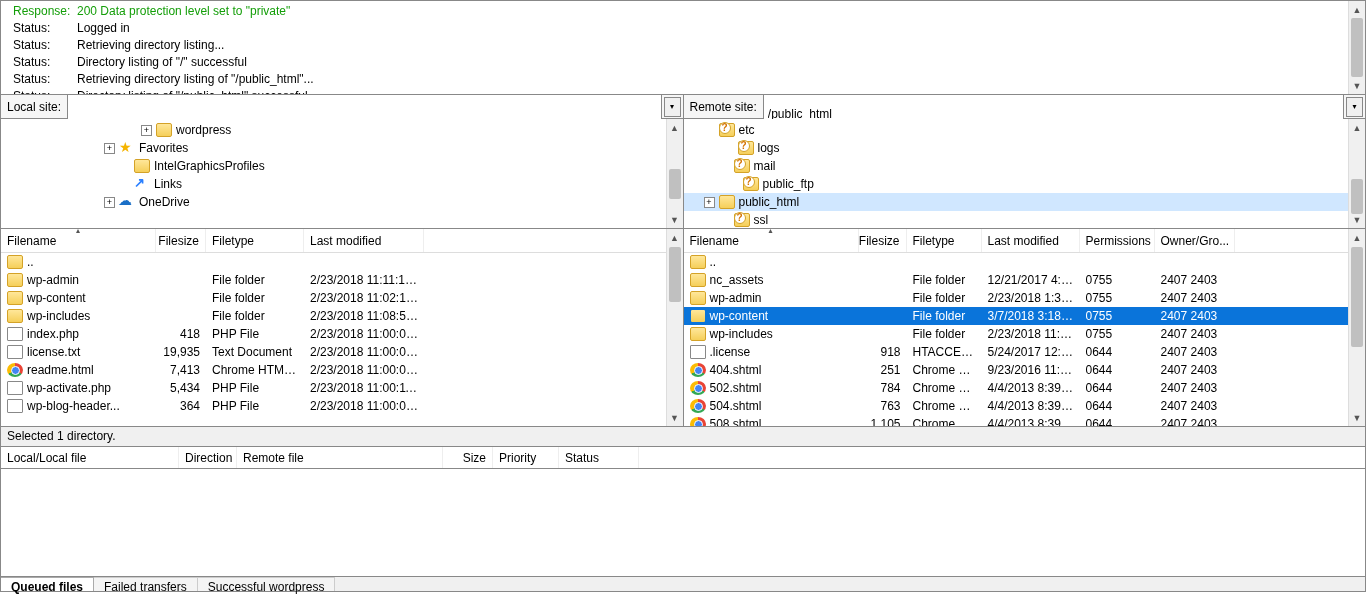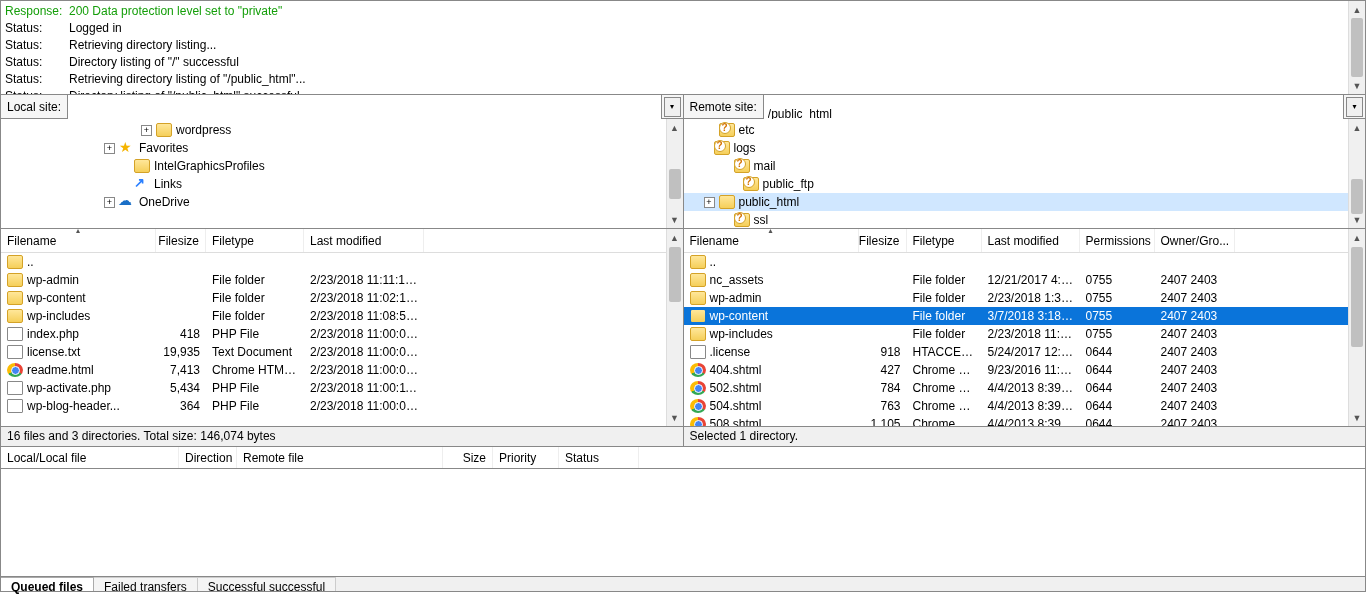--- a/index.html
+++ b/index.html
@@ -1,18 +1,18 @@
 <!DOCTYPE html>
 <html><head>
 <meta charset="utf-8">
 <style>
   * { box-sizing: border-box; margin: 0; padding: 0; }
   html, body { width: 1366px; height: 599px; font-family: "Segoe UI", Tahoma, sans-serif; font-size: 12px; background: #fff; overflow: hidden; }
   .log-panel { position: relative; height: 95px; border: 1px solid #888; background: #fff; overflow: hidden; }
-  .log-lines { padding: 2px 4px; }
+  .log-lines { padding: 2px 12px; }
   .log-line { display: flex; line-height: 17px; white-space: nowrap; }
   .log-label { width: 64px; }
   .log-msg { flex: 1; }
   .log-green .log-label, .log-green .log-msg { color: #149e09; }
   .vscroll { position: absolute; right: 0; top: 0; bottom: 0; width: 17px; background: #f0f0f0; border-left: 1px solid #ddd; }
   .vscroll .arrow { position: absolute; left: 0; right: 0; height: 17px; display: flex; align-items: center; justify-content: center; color: #555; font-size: 9px; }
   .vscroll .arrow.up { top: 0; }
   .vscroll .arrow.down { bottom: 0; }
   .vscroll .thumb { position: absolute; left: 2px; right: 2px; background: #c0c0c0; border-radius: 2px; }
 
@@ -184,21 +184,21 @@
       <div class="thumb" style="top:50px; height:30px;"></div>
     </div>
   </div>
   <div class="tree-half">
     <div class="tree-body" id="remote-tree">
         <div class="tree-item" style="padding-left: 20px;">
           <span class="exp-spacer"></span>
           <span class="icon qfolder"></span>
           <span>etc</span>
         </div>
-        <div class="tree-item" style="padding-left: 15px;">
+        <div class="tree-item" style="padding-left: 39px;">
           <span class="exp-spacer"></span>
           <span class="icon qfolder"></span>
           <span>logs</span>
         </div>
         <div class="tree-item" style="padding-left: 35px;">
           <span class="exp-spacer"></span>
           <span class="icon qfolder"></span>
           <span>mail</span>
         </div>
         <div class="tree-item" style="padding-left: 44px;">
@@ -418,21 +418,21 @@
           <div class="cell rw-type">HTACCESS...</div>
           <div class="cell rw-mod">5/24/2017 12:1...</div>
           <div class="cell rw-perm">0644</div>
           <div class="cell rw-own">2407 2403</div>
         </div>
         <div class="row">
           <div class="cell name rw-name">
             <span class="icon chrome"></span>
             <span>404.shtml</span>
           </div>
-          <div class="cell right rw-size">427</div>
+          <div class="cell right rw-size">251</div>
           <div class="cell rw-type">Chrome H...</div>
           <div class="cell rw-mod">9/23/2016 11:0...</div>
           <div class="cell rw-perm">0644</div>
           <div class="cell rw-own">2407 2403</div>
         </div>
         <div class="row">
           <div class="cell name rw-name">
             <span class="icon chrome"></span>
             <span>502.shtml</span>
           </div>
@@ -467,21 +467,20 @@
       </div>
     <div class="vscroll">
       <div class="arrow up">▲</div>
       <div class="arrow down">▼</div>
       <div class="thumb" style="top:18px; height:100px;"></div>
     </div>
   </div>
 </div>
 
 <div class="status-row">
-  <div class="status-half">16 files and 3 directories. Total size: 146,074 bytes</div>
   <div class="status-half">Selected 1 directory.</div>
 </div>
 
 <div class="queue-header">
   <div class="col-h qw-srv">
       <span>Local/Local file</span>
     </div>
   <div class="col-h qw-dir">
       <span>Direction</span>
     </div>
@@ -496,14 +495,14 @@
     </div>
   <div class="col-h qw-sta">
       <span>Status</span>
     </div>
 </div>
 <div class="queue-body"></div>
 
 <div class="tabs-row">
   <div class="tab active"><span>Queued files</span></div>
   <div class="tab"><span>Failed transfers</span></div>
-  <div class="tab"><span>Successful successful</span></div>
+  <div class="tab"><span>Successful wordpress</span></div>
 </div>
 
 </body></html>

